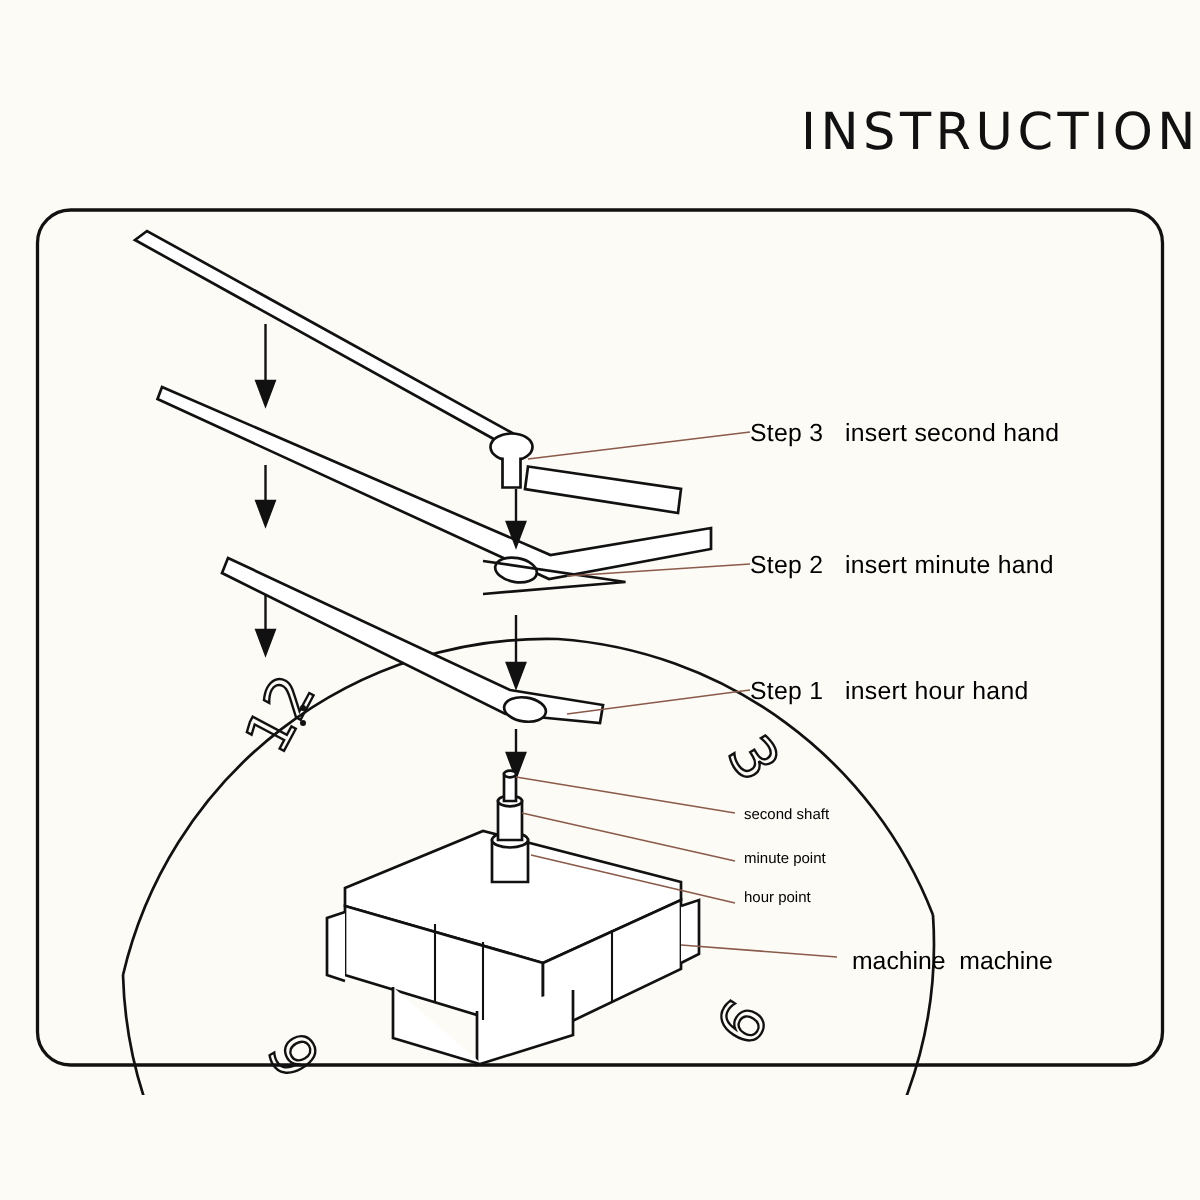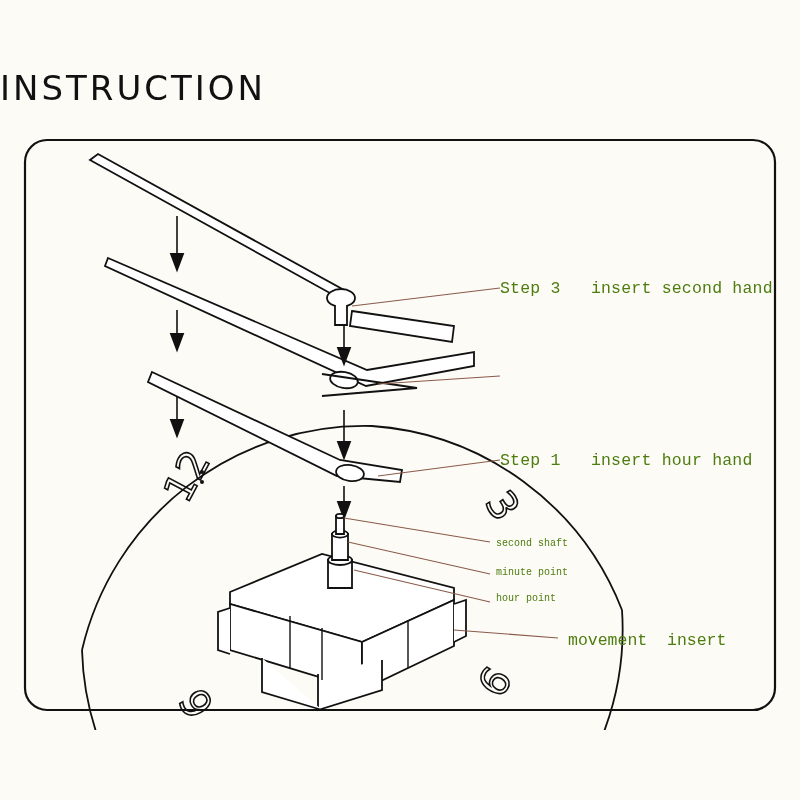--- a/index.html
+++ b/index.html
@@ -18,36 +18,36 @@
     position: relative;
     width: 800px;
     height: 800px;
     background: #fdfbf6;
   }
   #title {
     position: absolute;
     top: 68px;
     left: 0;
     width: 800px;
-    text-align: left;
+    text-align: right;
     font-size: 34px;
     letter-spacing: 3px;
     font-family: "DejaVu Sans", sans-serif;
     color: #111;
   }
   #diagram {
     position: absolute;
     top: 130px;
     left: 22px;
   }
   .lbl {
     position: absolute;
     font-size: 16.5px;
-    font-family: Liberation Mono, monospace;
-    color: #4d7c0f;
+    font-family: Liberation Sans, sans-serif;
+    color: #000000;
     white-space: pre;
     line-height: 1.35;
   }
   .lbl.small {
     font-size: 10px;
   }
   .lbl.step {
     letter-spacing: 0.2px;
   }
 </style>
@@ -155,22 +155,23 @@
       <line x1="356" y1="254" x2="478" y2="246"></line>
       <line x1="356" y1="346" x2="478" y2="330"></line>
       <line x1="322" y1="388" x2="468" y2="412"></line>
       <line x1="326" y1="412" x2="468" y2="444"></line>
       <line x1="332" y1="440" x2="468" y2="472"></line>
       <line x1="432" y1="500" x2="536" y2="508"></line>
     </g>
   </svg>
 
   <div class="lbl step" style="left:500px; top:278px;">Step 3   insert second hand</div>
+  <div class="lbl step" style="left:500px; top:366px;">Step 2   insert minute hand</div>
   <div class="lbl step" style="left:500px; top:450px;">Step 1   insert hour hand</div>
 
 
   <div class="lbl small" style="left:496px; top:537px;">second shaft</div>
   <div class="lbl small" style="left:496px; top:566px;">minute point</div>
   <div class="lbl small" style="left:496px; top:592px;">hour point</div>
 
-  <div class="lbl" style="left:568px; top:630px;">movement  insert</div>
+  <div class="lbl" style="left:568px; top:630px;">machine  machine</div>
 
 </div>
 
 </body></html>

